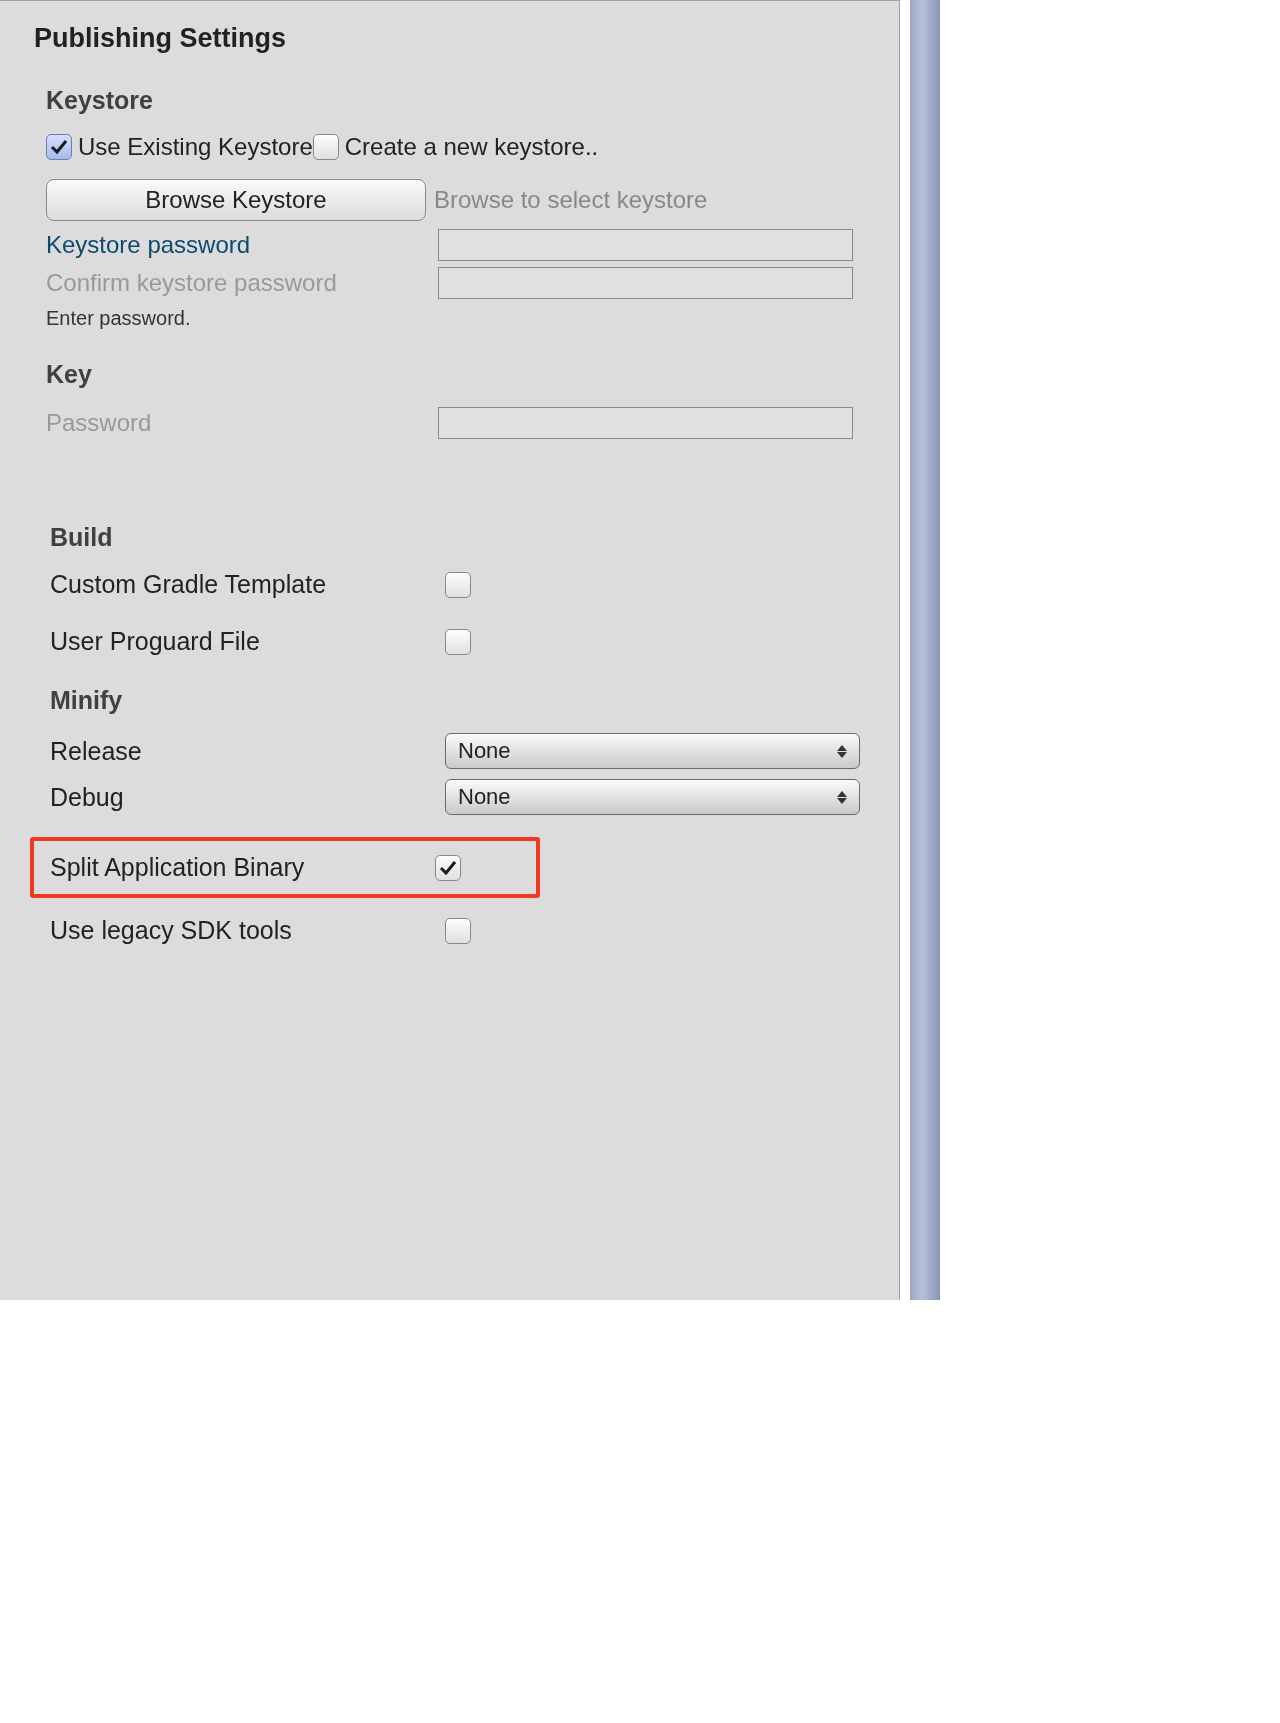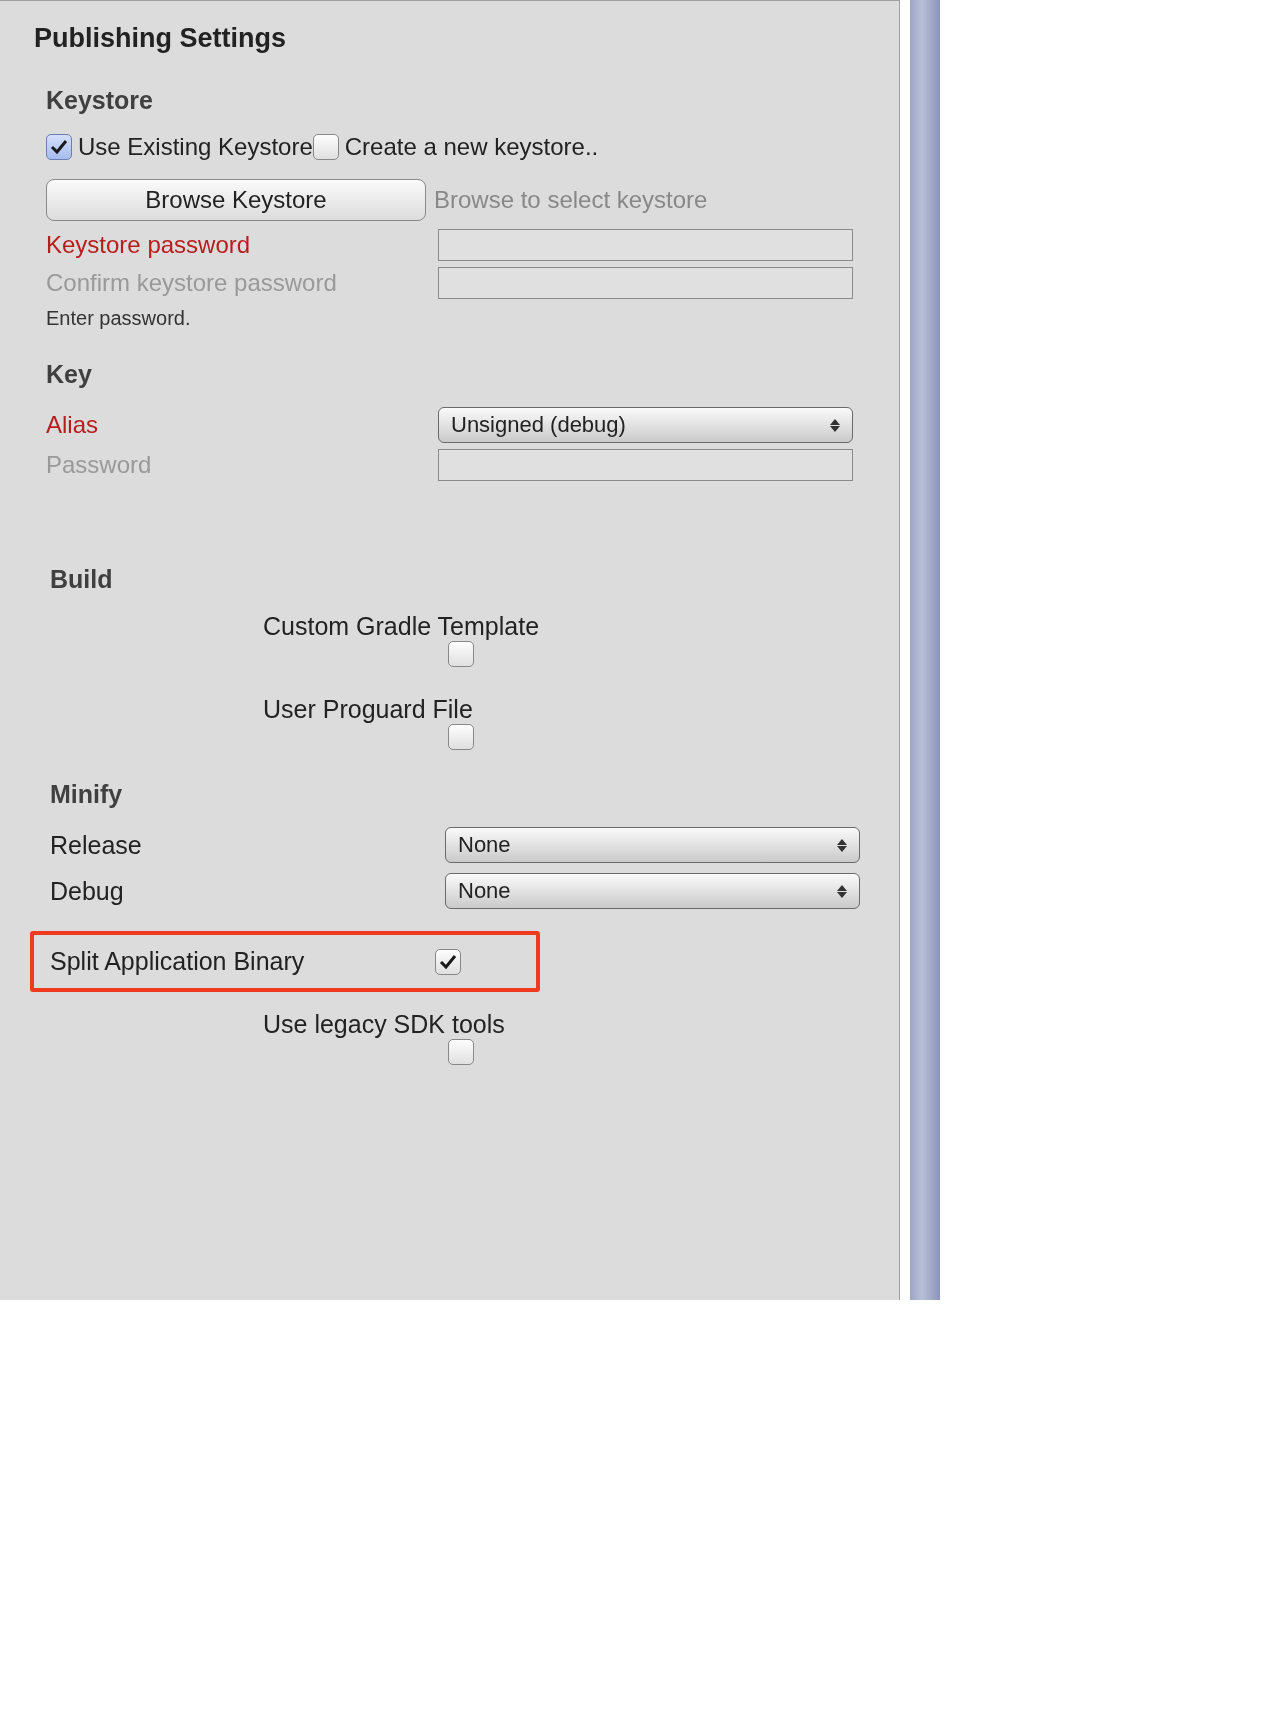--- a/index.html
+++ b/index.html
@@ -104,21 +104,21 @@
       color: #888;
     }
     .field-row {
       display: flex;
       align-items: center;
       margin-left: 12px;
       margin-bottom: 6px;
     }
     .field-label {
       font-size: 24px;
-      color: #b91c1c;
+      color: #0c4a6e;
       width: 392px;
       flex-shrink: 0;
     }
     .field-label.disabled {
       color: #999;
     }
     .text-input {
       flex: 1;
       height: 32px;
       border: 1px solid #8a8a8a;
@@ -156,21 +156,20 @@
     }
     .dropdown-arrows svg {
       width: 10px;
       height: 6px;
     }
     .build-row {
       display: flex;
       align-items: center;
       margin-left: 16px;
       margin-bottom: 28px;
-      flex-direction: column;
     }
     .build-label {
       font-size: 25px;
       color: #222;
       width: 395px;
       flex-shrink: 0;
     }
     .minify-row {
       display: flex;
       align-items: center;
@@ -240,34 +239,20 @@
   </div>
   <div class="field-row">
     <span class="field-label disabled">Confirm keystore password</span>
     <input class="text-input" type="password" style="">
   </div>
   <div class="small-hint">Enter password.</div>
 
   <div class="section-title">Key</div>
 
   <div class="field-row">
-    <span class="field-label">Alias</span>
-    <div class="dropdown">
-      <span>Unsigned (debug)</span>
-      <span class="dropdown-arrows">
-        <svg viewBox="0 0 10 6">
-            <path d="M0 6 L5 0 L10 6 Z" fill="#333"></path>
-          </svg>
-        <svg viewBox="0 0 10 6">
-            <path d="M0 0 L5 6 L10 0 Z" fill="#333"></path>
-          </svg>
-      </span>
-    </div>
-  </div>
-  <div class="field-row">
     <span class="field-label disabled">Password</span>
     <input class="text-input" type="password" style="">
   </div>
 
   <div class="spacer-lg"></div>
 
   <div class="section-title" style="margin-left:16px">Build</div>
 
   <div class="build-row">
     <span class="build-label">Custom Gradle Template</span>

